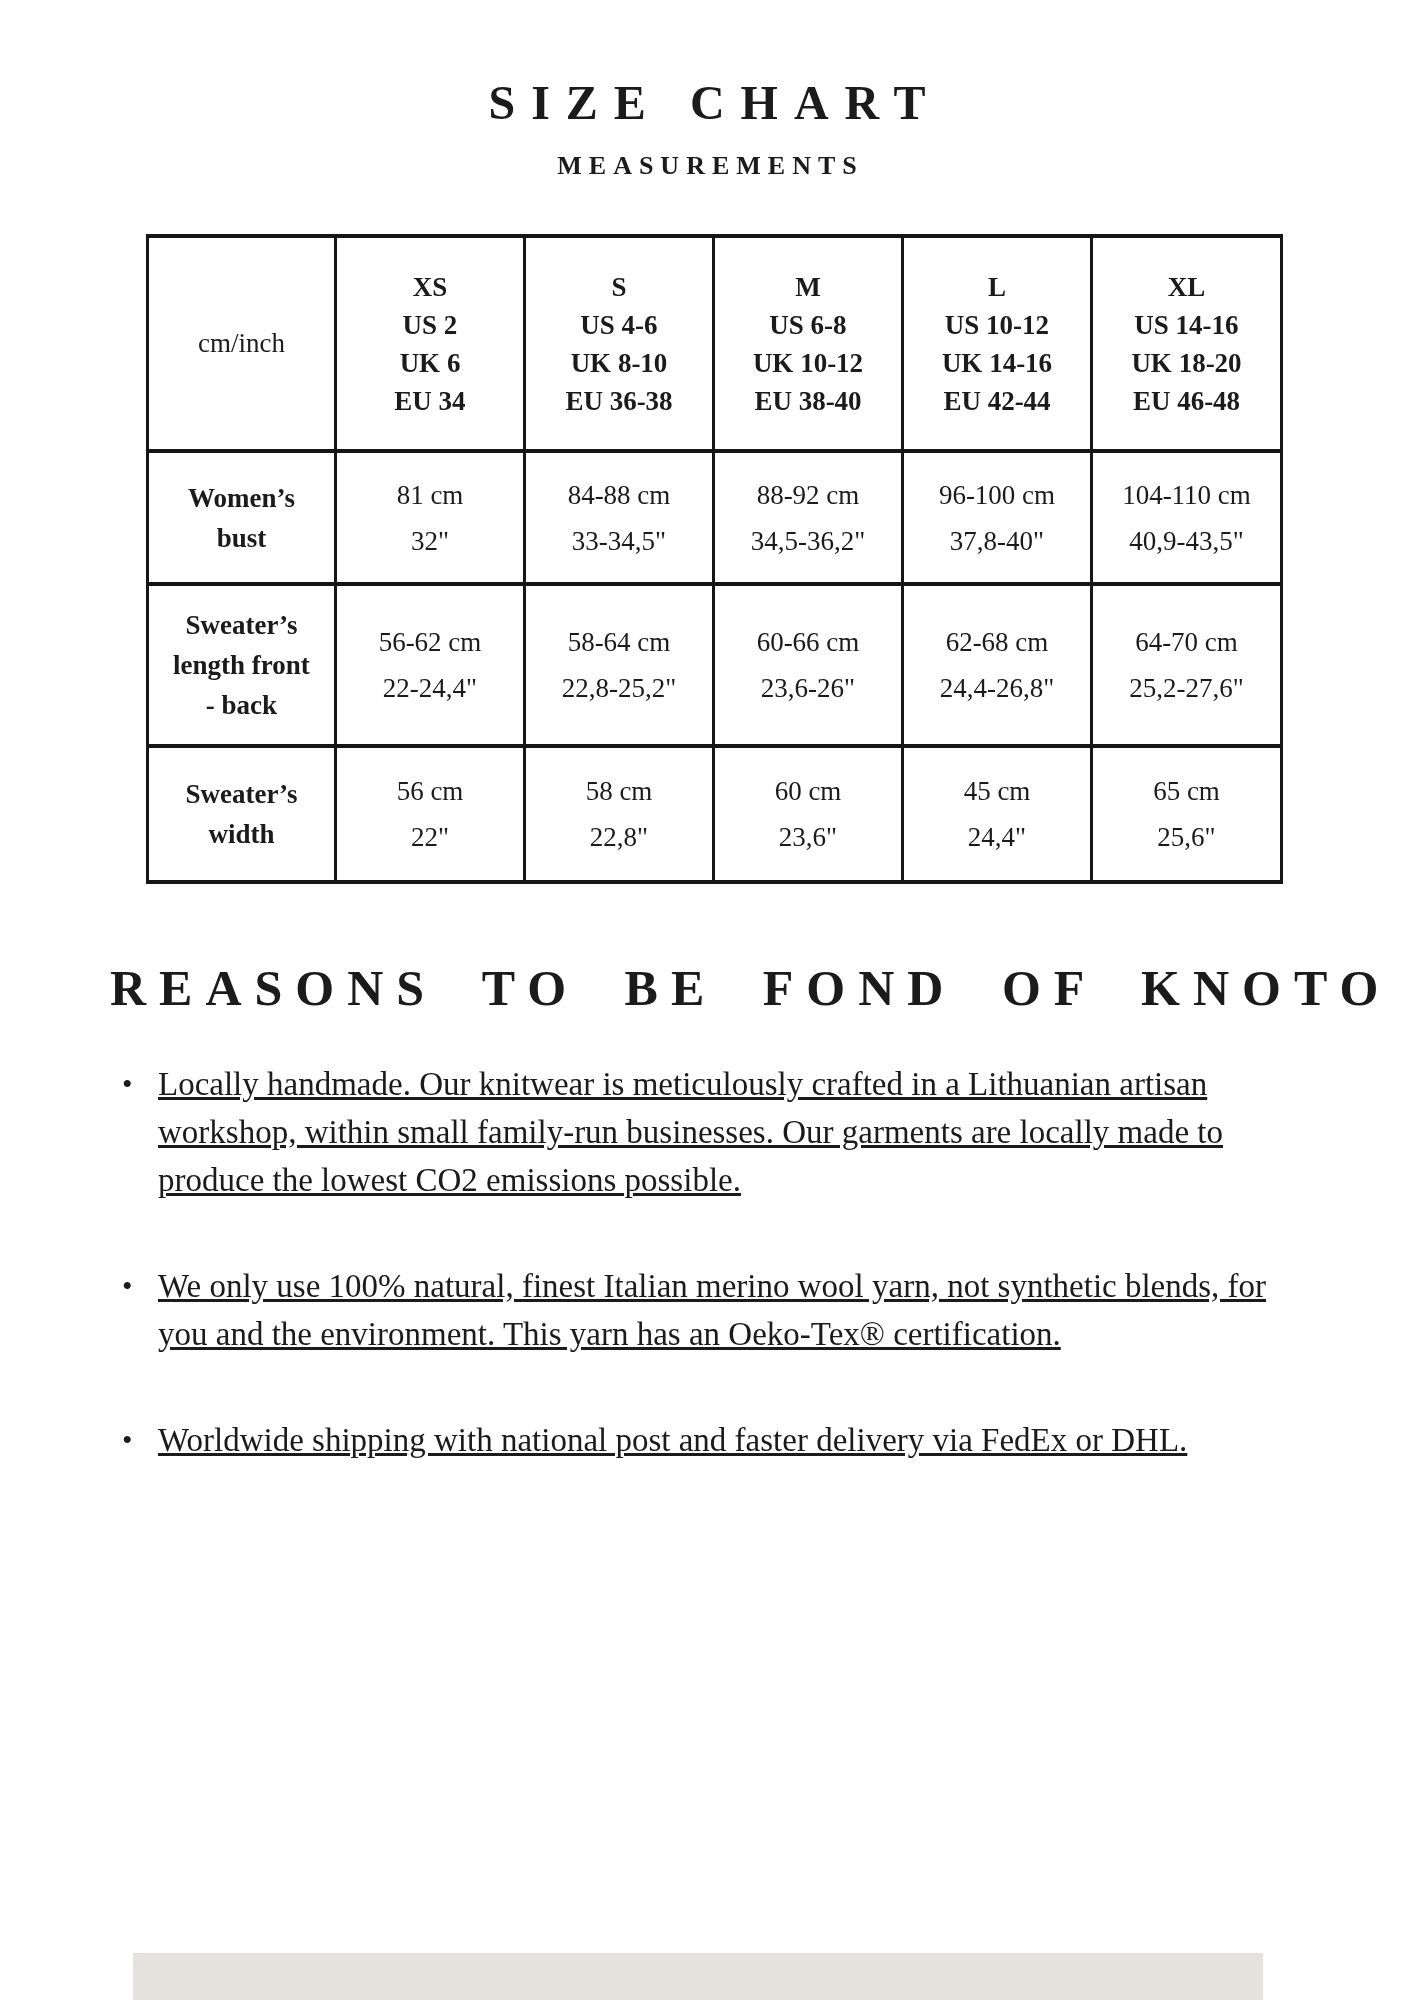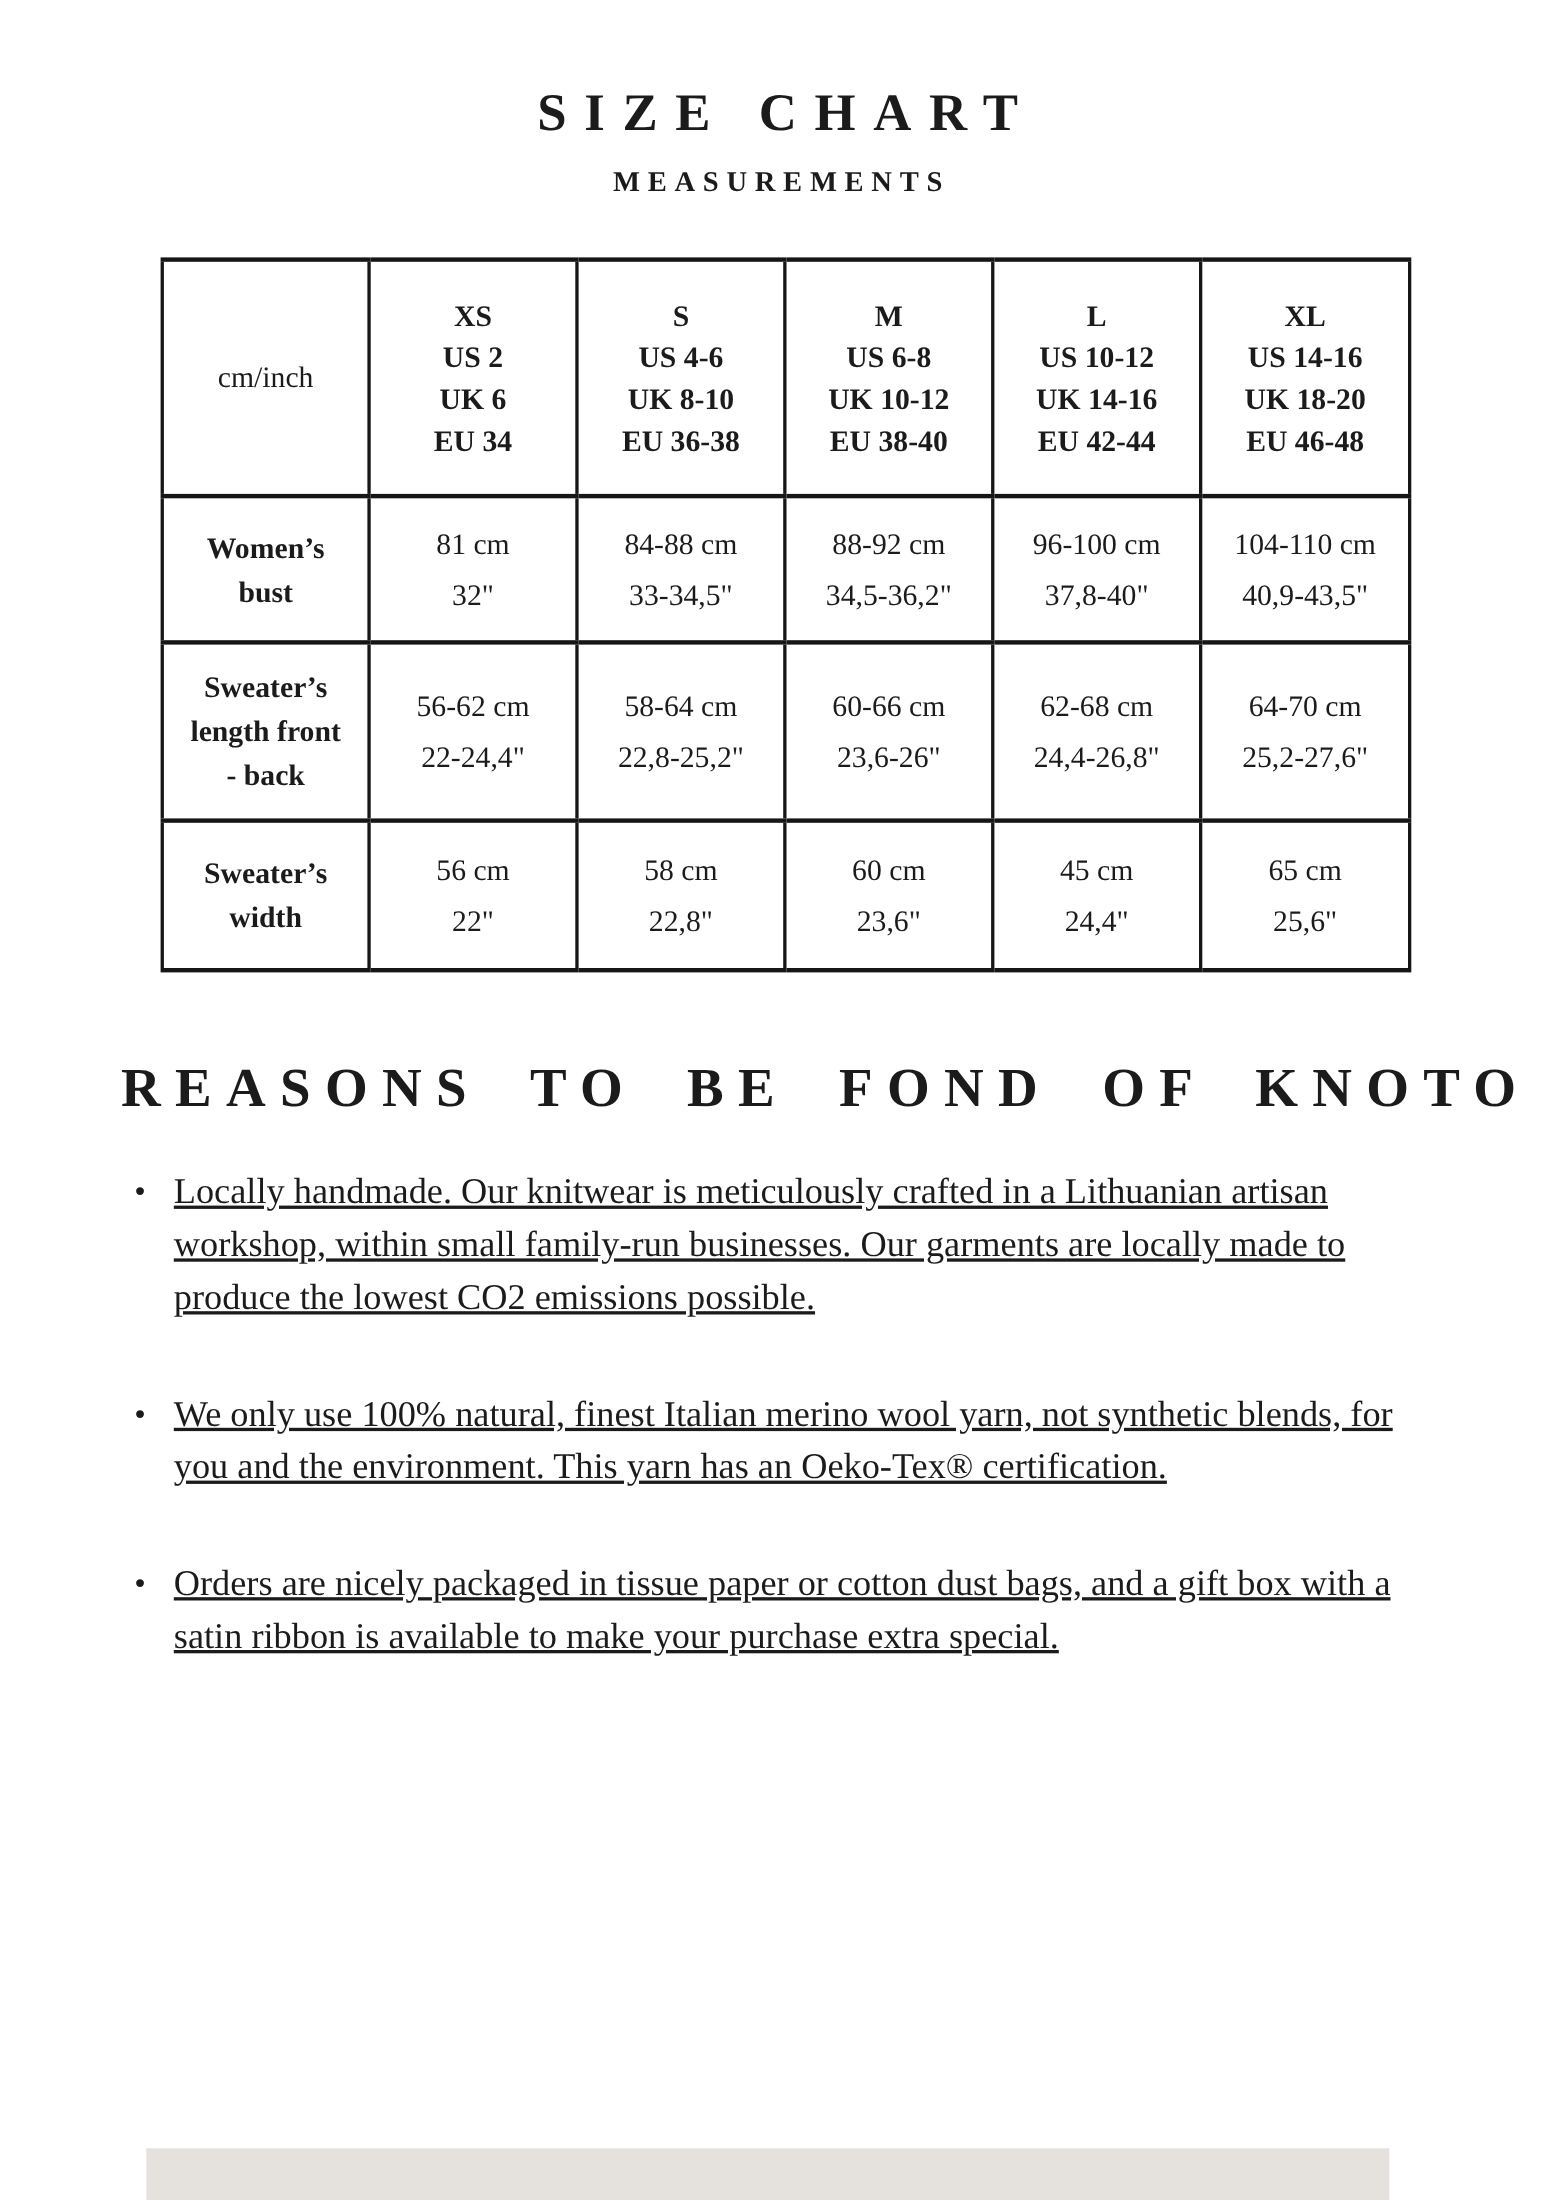--- a/index.html
+++ b/index.html
@@ -240,19 +240,19 @@
           </td>
         </tr>
       </tbody>
   </table>
 
   <section>
     <h2 class="reasons-heading">REASONS TO BE FOND OF KNOTO</h2>
     <ul class="reasons-list" id="reasons-list">
         <li>Locally handmade. Our knitwear is meticulously crafted in a Lithuanian artisan workshop, within small family-run businesses. Our garments are locally made to produce the lowest CO2 emissions possible.</li>
         <li>We only use 100% natural, finest Italian merino wool yarn, not synthetic blends, for you and the environment. This yarn has an Oeko-Tex® certification.</li>
-        <li>Orders are nicely packaged in tissue paper or cotton dust bags, and a gift box with a satin ribbon is available to make your purchase extra special.</li>
+        <li>Worldwide shipping with national post and faster delivery via FedEx or DHL.</li>
       </ul>
   </section>
 
   <div class="footer-bar" style="background: rgb(229, 226, 221);"></div>
 
 </div>
 
 </body></html>

